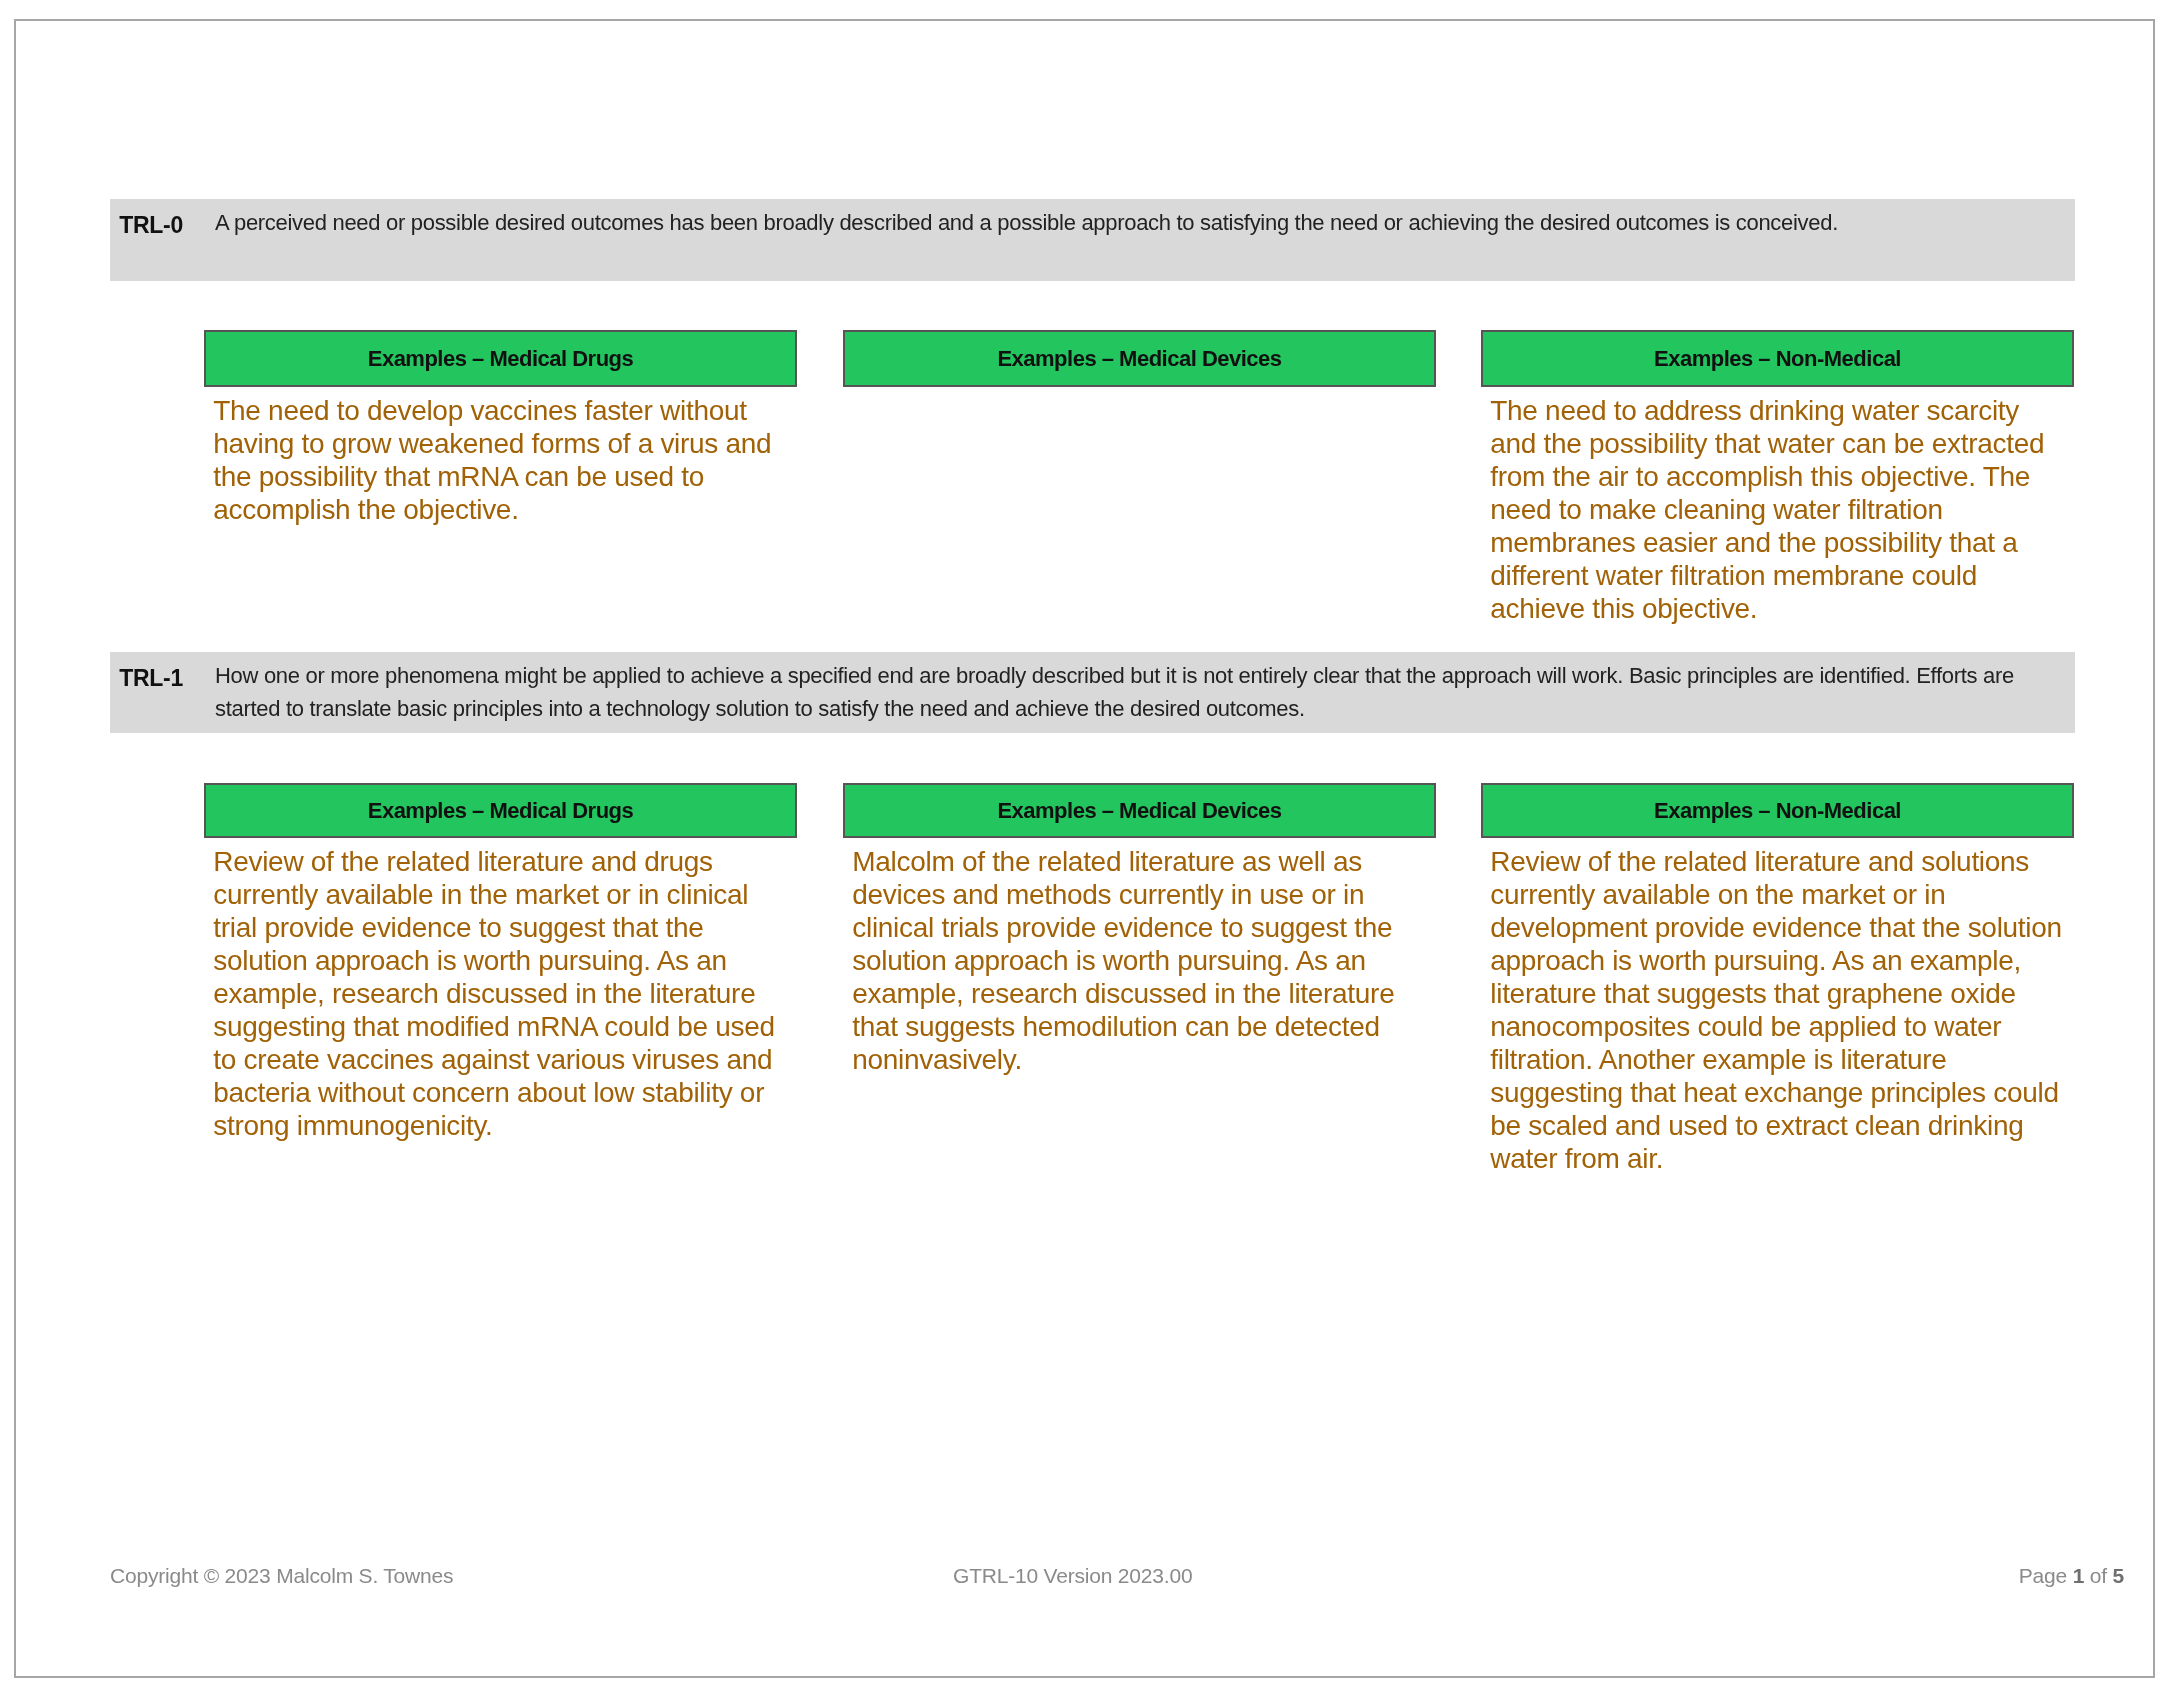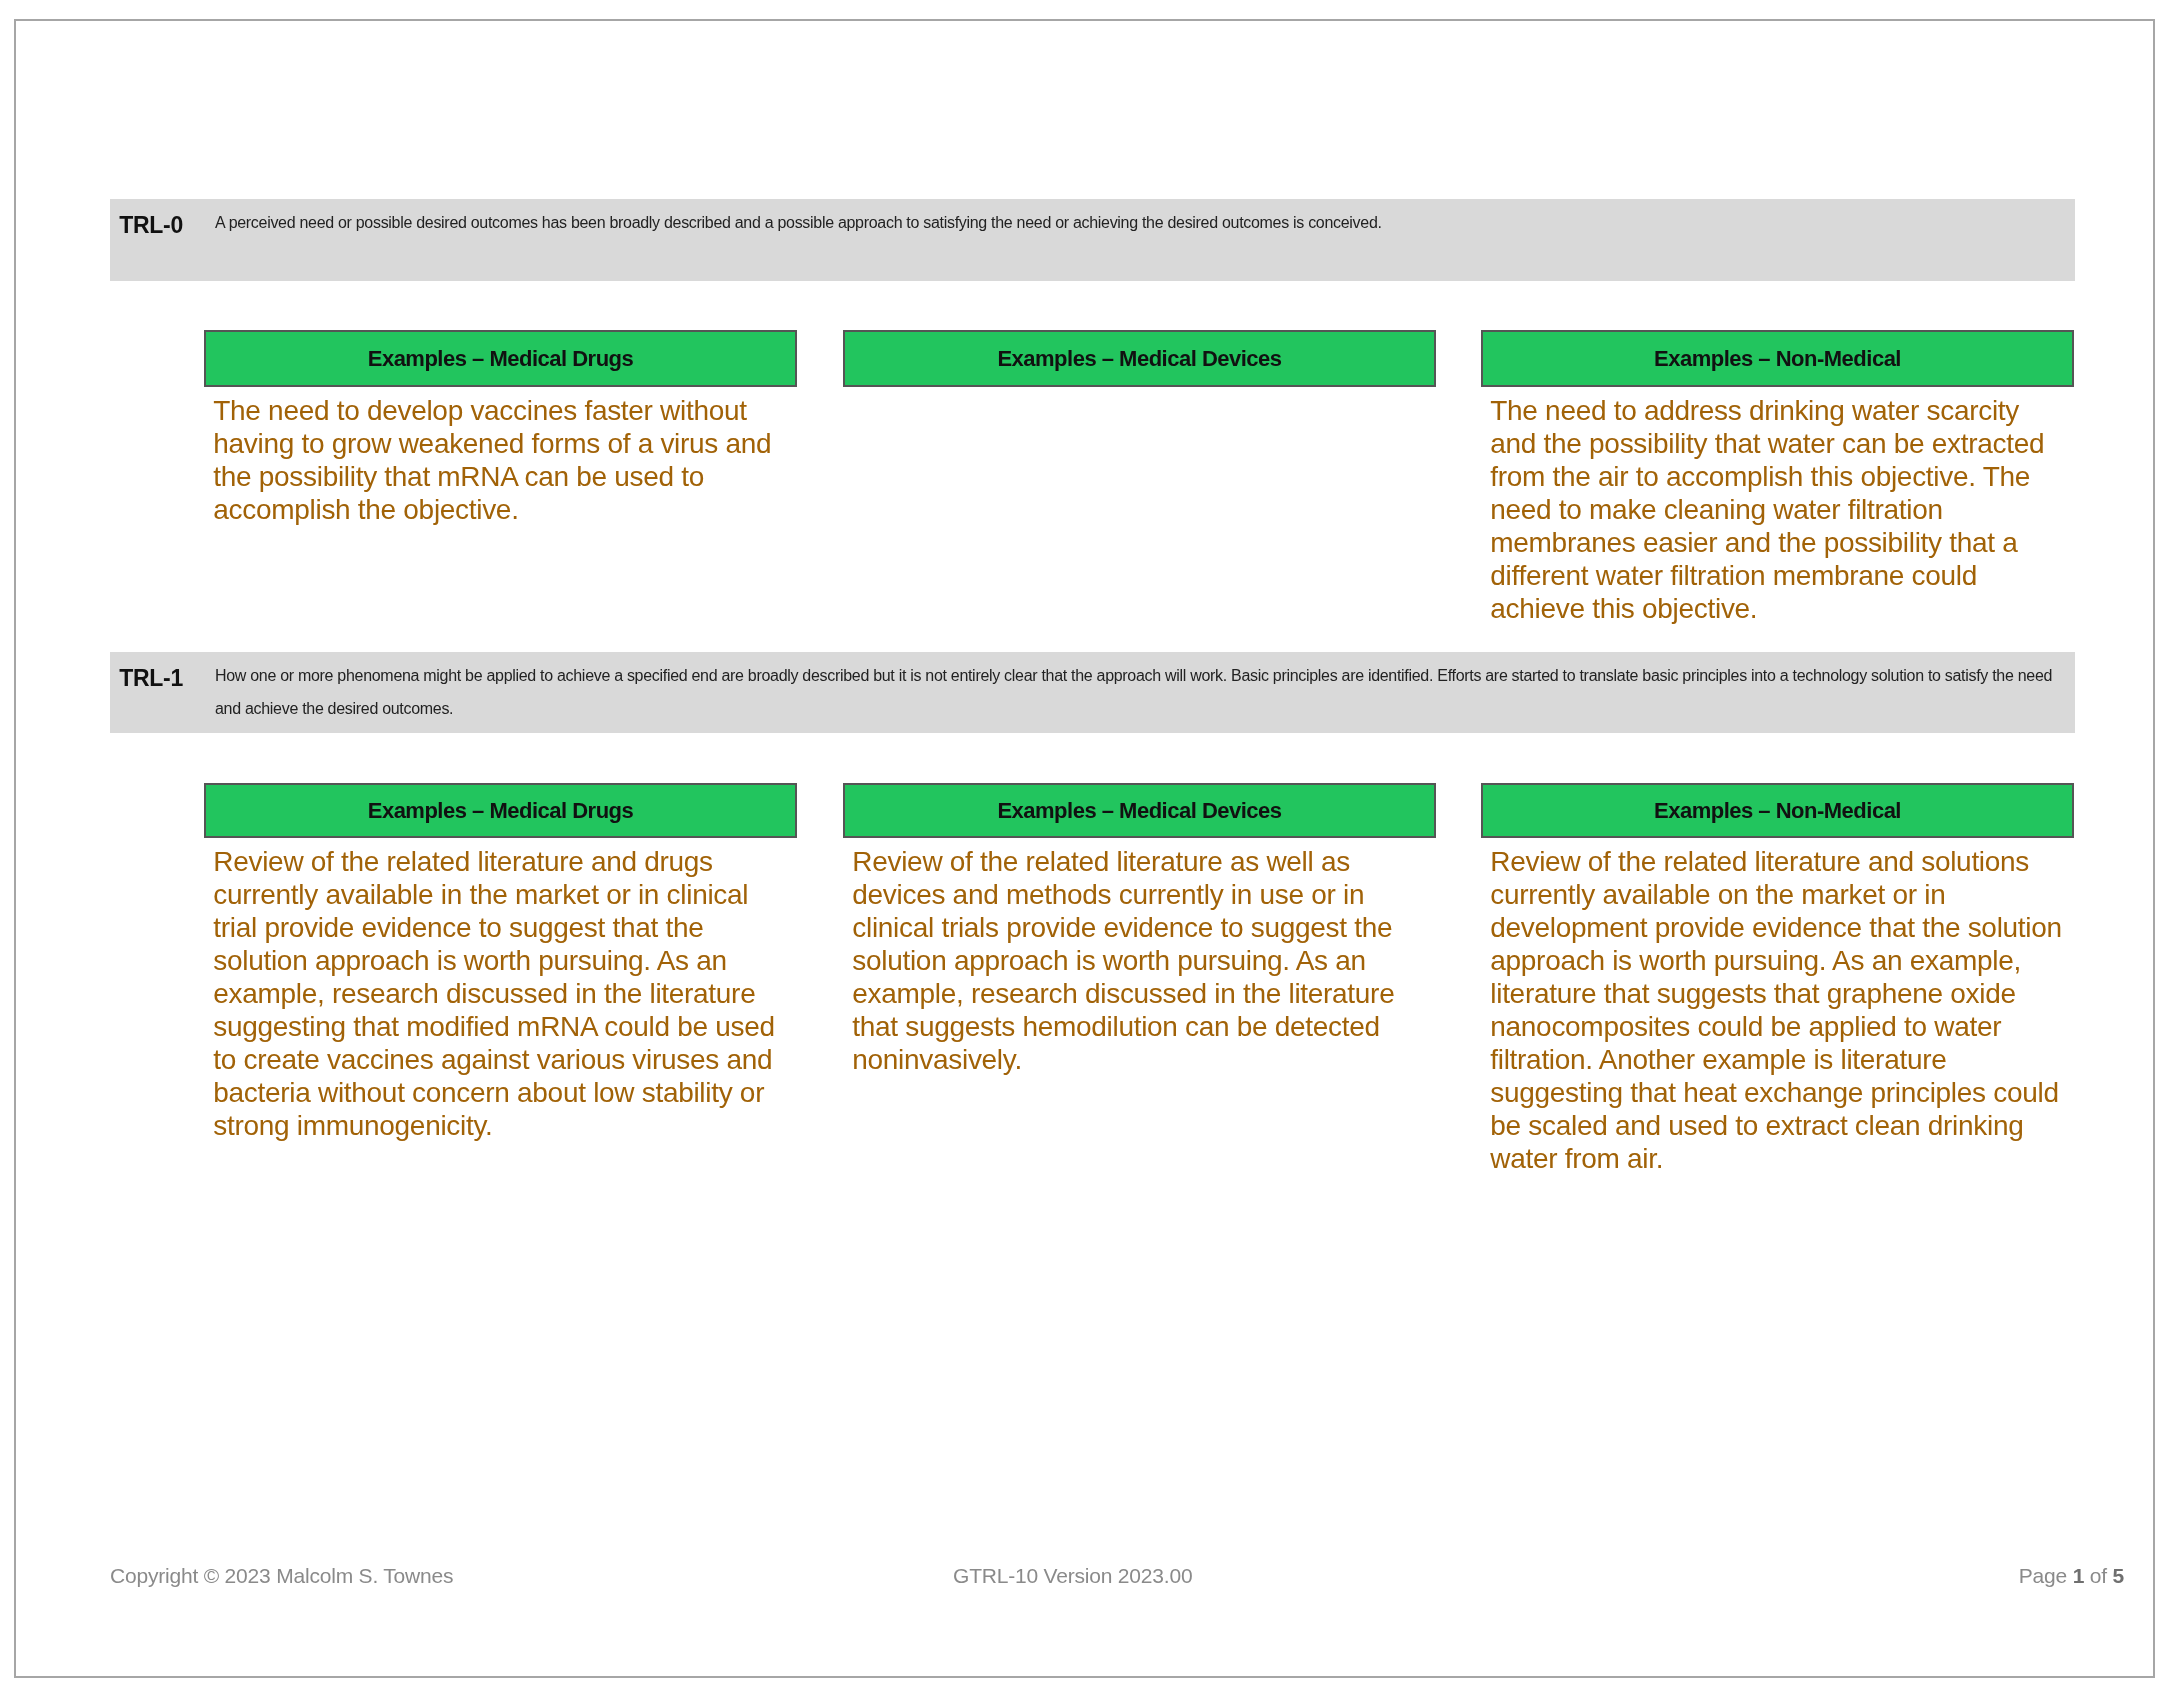--- a/index.html
+++ b/index.html
@@ -50,21 +50,21 @@
     font-size: 23px;
     font-weight: bold;
     color: #111111;
     letter-spacing: -0.3px;
   }
   .trl-desc {
     position: absolute;
     left: 105px;
     right: 8.2px;
     top: 13px;
-    font-size: 16px;
+    font-size: 22px;
     line-height: 33px;
     color: #222222;
     letter-spacing: -0.3px;
     margin-top: -5.8px;
   }
   .examples-row {
     position: absolute;
     left: 188px;
     width: 1870px;
   }
@@ -132,21 +132,21 @@
     <div class="trl-desc">How one or more phenomena might be applied to achieve a specified end are broadly described but it is not entirely clear that the approach will work.  Basic principles are identified.  Efforts are started to translate basic principles into a technology solution to satisfy the need and achieve the desired outcomes.</div>
   </div>
 
   <div class="examples-row" style="top: 762px;">
     <div class="example-col" style="left: 0px;">
       <div class="example-header" style="height: 55px;">Examples – Medical Drugs</div>
       <div class="example-body">Review of the related literature and drugs currently available in the market or in clinical trial provide evidence to suggest that the solution approach is worth pursuing.   As an example, research discussed in the literature suggesting that modified mRNA could be used to create vaccines against various viruses and bacteria without concern about low stability or strong immunogenicity.</div>
     </div>
     <div class="example-col" style="left: 639px;">
       <div class="example-header" style="height: 55px;">Examples – Medical Devices</div>
-      <div class="example-body">Review of the related literature as well as devices and methods currently in use or in clinical trials provide evidence to suggest the solution approach is worth pursuing.  As an example, research discussed in the literature that suggests hemodilution can be detected noninvasively.</div>
+      <div class="example-body">Malcolm of the related literature as well as devices and methods currently in use or in clinical trials provide evidence to suggest the solution approach is worth pursuing.  As an example, research discussed in the literature that suggests hemodilution can be detected noninvasively.</div>
     </div>
     <div class="example-col" style="left: 1277px;">
       <div class="example-header" style="height: 55px;">Examples – Non-Medical</div>
       <div class="example-body">Review of the related literature and solutions currently available on the market or in development provide evidence that the solution approach is worth pursuing. As an example, literature that suggests that graphene oxide nanocomposites could be applied to water filtration.  Another example is literature suggesting that heat exchange principles could be scaled and used to extract clean drinking water from air.</div>
     </div>
   </div>
 
   <div class="footer" style="left: 94px;">Copyright © 2023 Malcolm S. Townes</div>
   <div class="footer" style="left: 937px;">GTRL-10 Version 2023.00</div>
   <div class="footer" style="right: 29px;">

